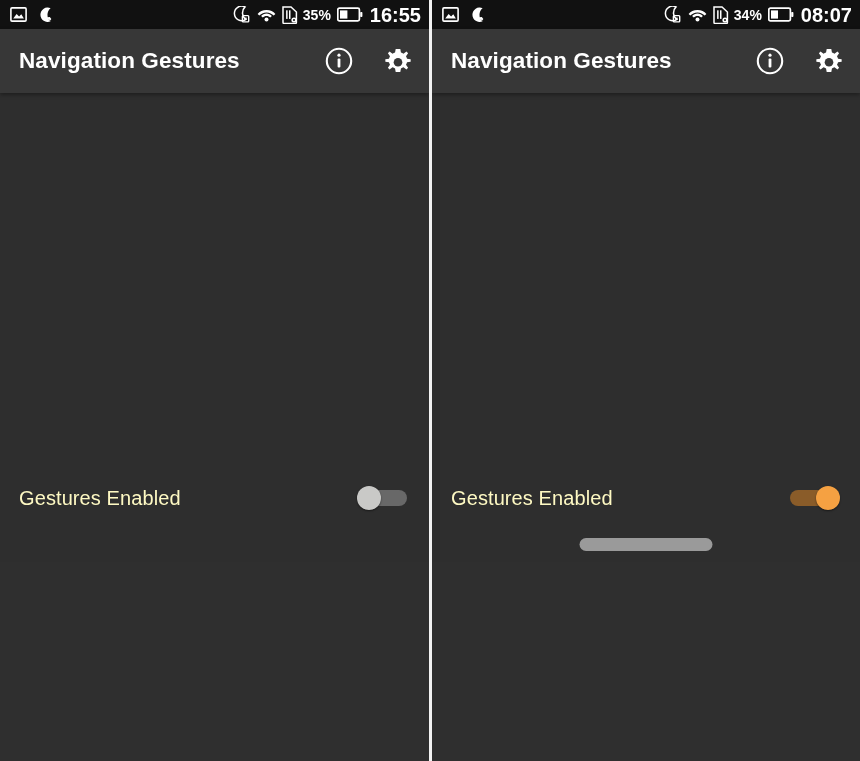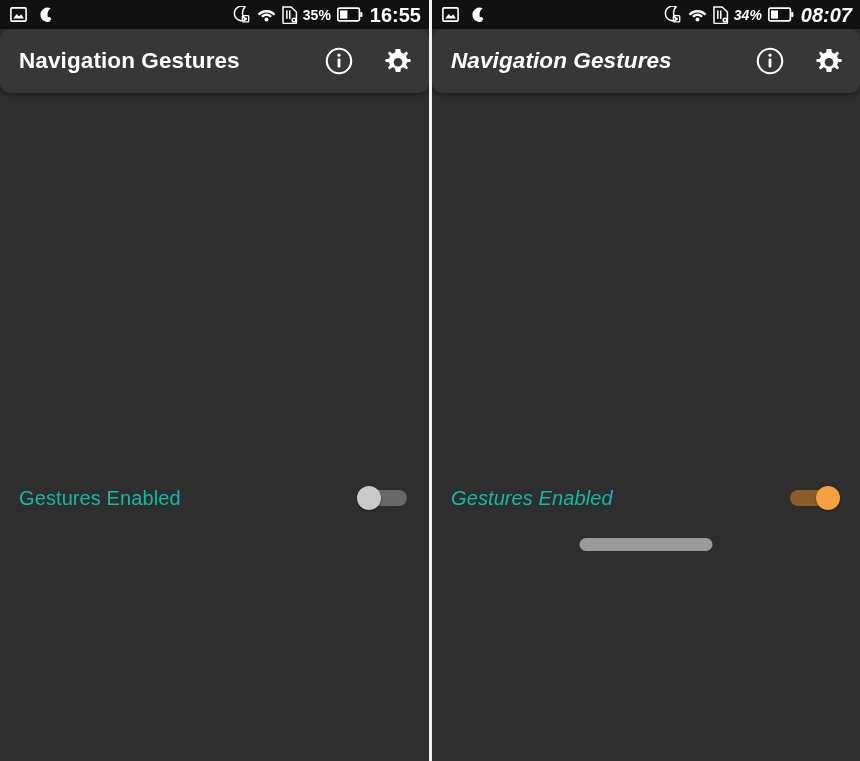--- a/index.html
+++ b/index.html
@@ -25,21 +25,20 @@
     position: relative;
     width: 429px;
     height: 562px;
     background: #2e2e2e;
     display: flex;
     flex-direction: column;
     overflow: hidden;
   }
   .panel.right {
     width: 428px;
-    font-style: italic;
   }
   .panel-divider {
     width: 3px;
     height: 761px;
     background: #f2f2f2;
     flex: 0 0 3px;
   }
 
   
   .status-bar {
@@ -89,21 +88,20 @@
     height: 64px;
     flex: 0 0 64px;
     background: #373737;
     display: flex;
     align-items: center;
     padding: 0 16px 0 19px;
     box-sizing: border-box;
     box-shadow: 0 2px 4px rgba(0,0,0,0.35);
     position: relative;
     z-index: 3;
-    border-radius: 10px;
   }
   .app-bar-title {
     font-size: 22.5px;
     font-weight: bold;
     color: #ffffff;
     letter-spacing: 0.1px;
     white-space: nowrap;
   }
   .app-bar-spacer { flex: 1 1 auto; }
   .app-bar-actions {
@@ -134,21 +132,21 @@
     top: 373px;
     height: 64px;
     display: flex;
     align-items: center;
     padding: 0 20px 0 19px;
     box-sizing: border-box;
     cursor: pointer;
   }
   .pref-label {
     font-size: 20px;
-    color: #14b8a6;
+    color: #fef9c3;
     letter-spacing: 0.1px;
     white-space: nowrap;
   }
   .pref-spacer { flex: 1 1 auto; }
 
   
   .switch {
     position: relative;
     width: 52px;
     height: 30px;

